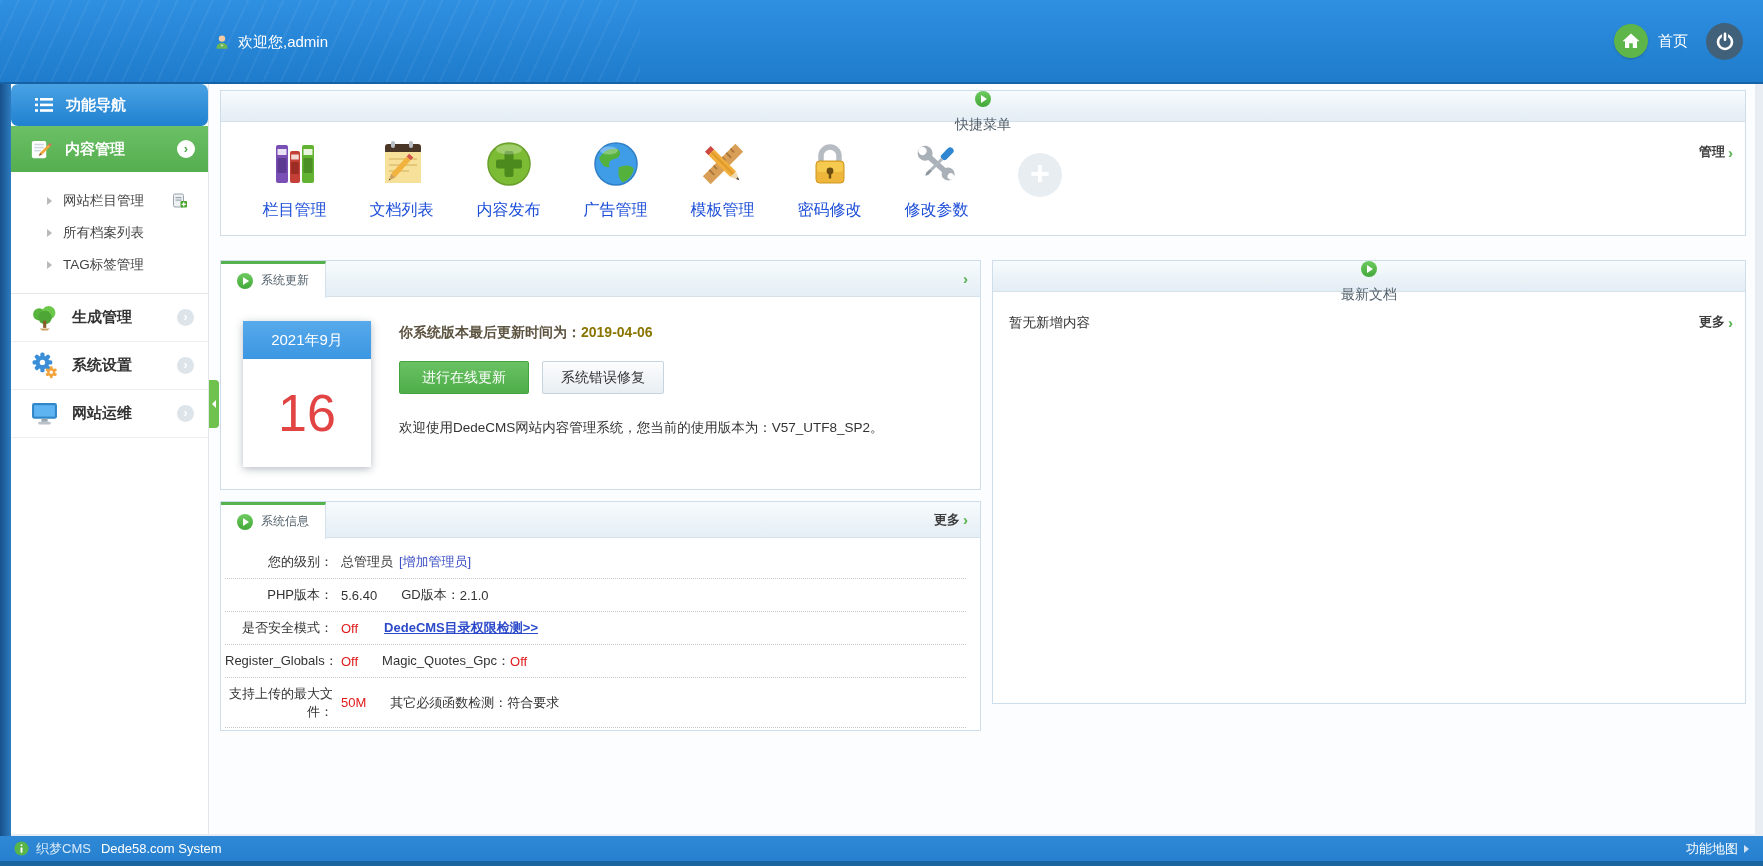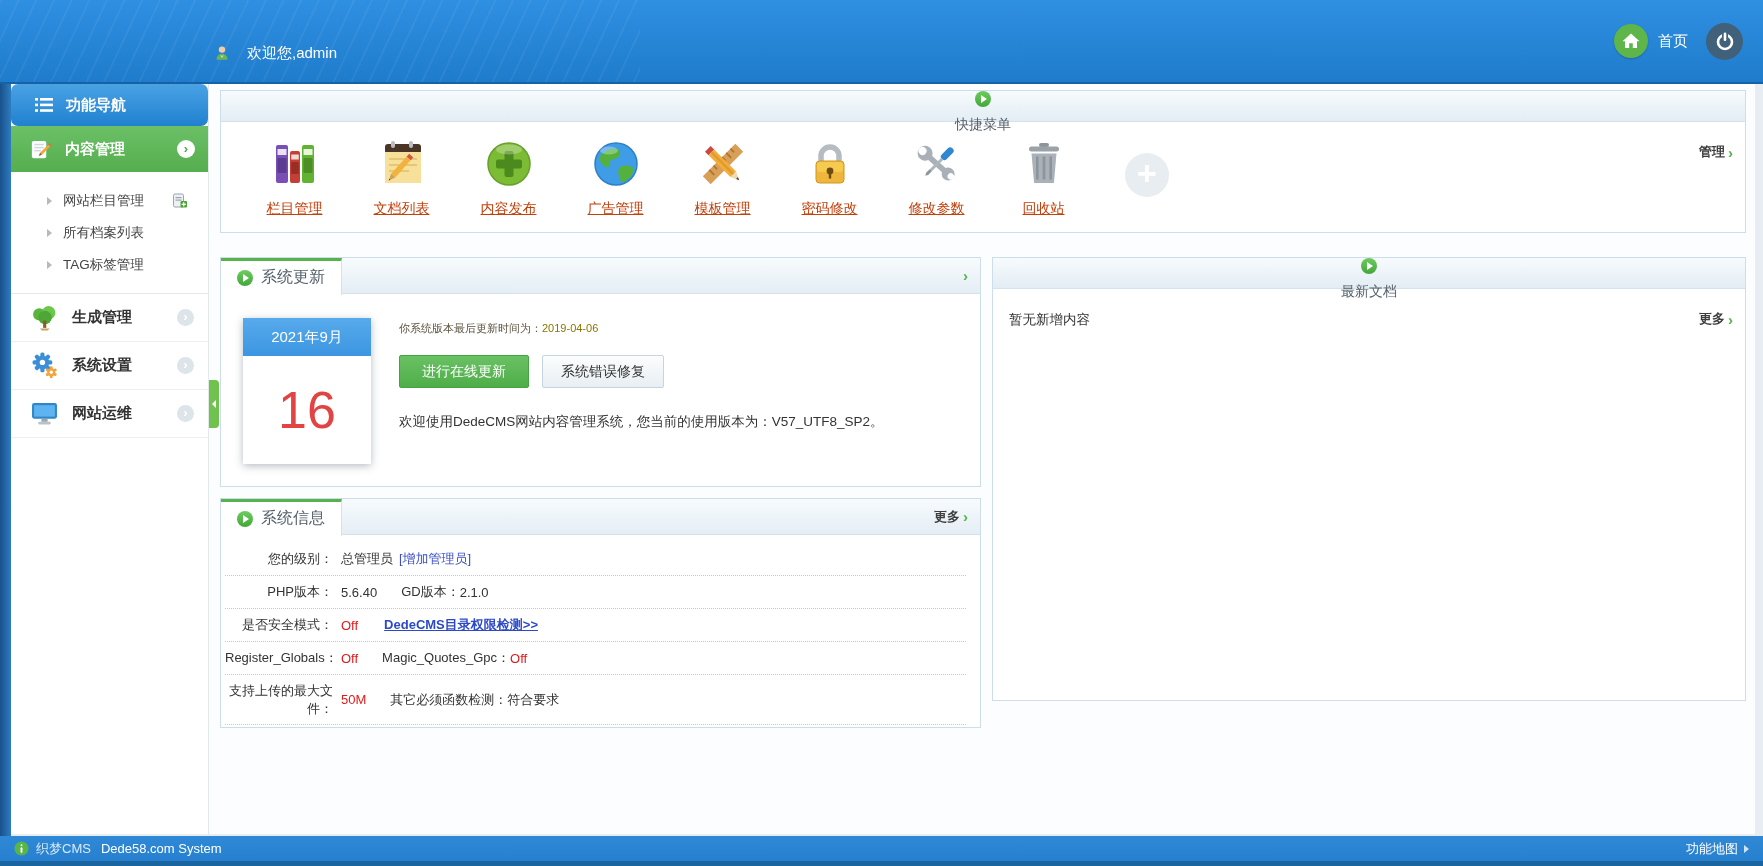--- a/index.html
+++ b/index.html
@@ -4,21 +4,21 @@
 <style>
   * { margin:0; padding:0; box-sizing:border-box; }
   body { font-family:"Liberation Sans",sans-serif; background:#d8e2ea; }
   .screen { position:relative; width:1763px; height:866px; background:#e7edf2; overflow:hidden; }
 
   
   .topbar { position:absolute; top:0; left:0; right:0; height:84px;
     background:linear-gradient(180deg,#2f8fe0,#1f7ccd); border-bottom:2px solid #1563a4; }
   .topbar::before { content:""; position:absolute; left:0; top:0; bottom:0; width:640px;
     background:repeating-linear-gradient(115deg, rgba(255,255,255,.05) 0 2px, transparent 2px 16px); }
-  .welcome { position:absolute; left:214px; top:12px; height:100%; display:flex; align-items:center; gap:17px;
+  .welcome { position:absolute; left:214px; top:1px; height:100%; display:flex; align-items:center; gap:8px;
     color:#fff; font-size:15px; }
   .topbar-right { position:absolute; right:20px; top:0; height:100%; display:flex; align-items:center;font-family:Liberation Mono, monospace; }
   .home-btn { width:34px; height:34px; border-radius:50%; background:#5eb54a; display:flex;
     align-items:center; justify-content:center; cursor:pointer; box-shadow:0 1px 2px rgba(0,0,0,.2); }
   .home-label { color:#fff; font-size:15px; margin:0 18px 0 10px; cursor:pointer; }
   .power-btn { width:37px; height:37px; border-radius:50%; background:#41617a; display:flex;
     align-items:center; justify-content:center; cursor:pointer; }
 
   
   .left-strip { position:absolute; left:0; top:84px; bottom:0; width:11px;
@@ -63,47 +63,47 @@
   .chev { color:#55b24c; font-weight:bold; font-size:15px; line-height:1; }
   .play-icon { width:16px; height:16px; border-radius:50%; background:linear-gradient(180deg,#6ecb60,#43a739);
     display:inline-flex; align-items:center; justify-content:center; flex-shrink:0; }
   .play-tri { width:0; height:0; border-left:6px solid #fff; border-top:4px solid transparent;
     border-bottom:4px solid transparent; margin-left:2px; }
 
   
   .qm-body { display:flex; align-items:flex-start; padding:15px 0 14px 20px; }
   .qm-item { width:107px; display:flex; flex-direction:column; align-items:center; gap:9px; cursor:pointer; }
   .qm-item svg { width:54px; height:54px; }
-  .qm-label { font-size:14px; color:#c2410c;text-decoration:underline; }
+  .qm-label { font-size:16px; color:#1d4ed8; }
   .qm-add { width:44px; height:44px; border-radius:50%; background:#e8edf1; color:#fff; font-size:34px;
     display:flex; align-items:center; justify-content:center; margin:16px 0 0 28px; font-weight:bold;
     cursor:pointer; line-height:1; padding-bottom:4px; }
 
   
   .cols { display:flex; gap:11px; margin-top:24px; align-items:flex-start; }
   .col-left { width:761px; }
   .col-right { flex:1; }
 
   
   .tab-strip { height:36px; background:linear-gradient(180deg,#f7fbfd,#e4eef5);
     border-bottom:1px solid #d5e2ec; display:flex; align-items:center; }
   .tab { background:#fff; border-top:3px solid #55b24c; border-right:1px solid #d5e2ec; display:flex;
     align-items:center; gap:8px; padding:0 16px; height:37px; margin-bottom:-1px; }
-  .tab .panel-title { font-size:16px; }
+  .tab .panel-title { font-size:12px; }
   .strip-right { margin-left:auto; display:flex; align-items:center; gap:3px; padding-right:12px; cursor:pointer; }
 
   
   .su-body { display:flex; padding:24px 20px 22px 22px; }
   .calendar { width:128px; box-shadow:0 2px 8px rgba(45,65,85,.35); flex-shrink:0; }
   .cal-head { height:38px; background:linear-gradient(180deg,#57aaeb,#3c96e2); color:#fff; font-size:15px;
     display:flex; align-items:center; justify-content:center; }
   .cal-body { height:108px; background:#fff; display:flex; align-items:center; justify-content:center;
     font-size:52px; color:#e24444; }
   .su-right { margin-left:28px; padding-top:3px; }
-  .update-line { font-size:11px; font-weight:normal; color:#5c5340; }
+  .update-line { font-size:14px; font-weight:bold; color:#5c5340; }
   .update-line .date { color:#8a7500; }
   .btn-row { display:flex; gap:13px; margin:19px 0 25px; }
   .btn-green { height:33px; padding:0 22px; background:linear-gradient(180deg,#69c163,#4fae49);
     color:#fff; font-size:14px; border:1px solid #46a341; border-radius:2px; display:flex;
     align-items:center; cursor:pointer; }
   .btn-light { height:33px; padding:9px 18px; background:linear-gradient(180deg,#fcfdfe,#e8eef3);
     color:#333; font-size:14px; border:1px solid #c6d4df; border-radius:2px; display:flex;
     align-items:center; cursor:pointer; }
   .version-text { font-size:13.5px; color:#333; }
 
@@ -386,33 +386,20 @@
             </g>
             <g transform="rotate(45 27 27)">
               <rect x="23.6" y="5" width="6.8" height="15" rx="3.2" fill="#2f86d1"></rect>
               <rect x="25.5" y="19.5" width="3" height="16" fill="#aeb6bd"></rect>
               <path d="M25.5 35.5 h3 v5.5 l-1.5 2.5 l-1.5 -2.5 Z" fill="#8f979e"></path>
             </g>
           </svg>
           <span class="qm-label">修改参数</span>
         </div>
 
-        <div class="qm-item">
-          <svg viewBox="0 0 54 54">
-            <rect x="22" y="6" width="10" height="4" rx="2" fill="#8d949b"></rect>
-            <rect x="12" y="9.5" width="30" height="5" rx="2.5" fill="#9aa1a8"></rect>
-            <path d="M14.5 16.5 h25 l-2.6 29.5 h-19.8 Z" fill="#aab1b8"></path>
-            <g fill="#8d949b">
-              <rect x="19" y="19.5" width="2.6" height="23"></rect>
-              <rect x="25.7" y="19.5" width="2.6" height="23"></rect>
-              <rect x="32.4" y="19.5" width="2.6" height="23"></rect>
-            </g>
-          </svg>
-          <span class="qm-label">回收站</span>
-        </div>
 
         <div class="qm-add">
           <span>+</span>
         </div>
       </div>
     </section>
 
     <div class="cols">
       <div class="col-left">
 

